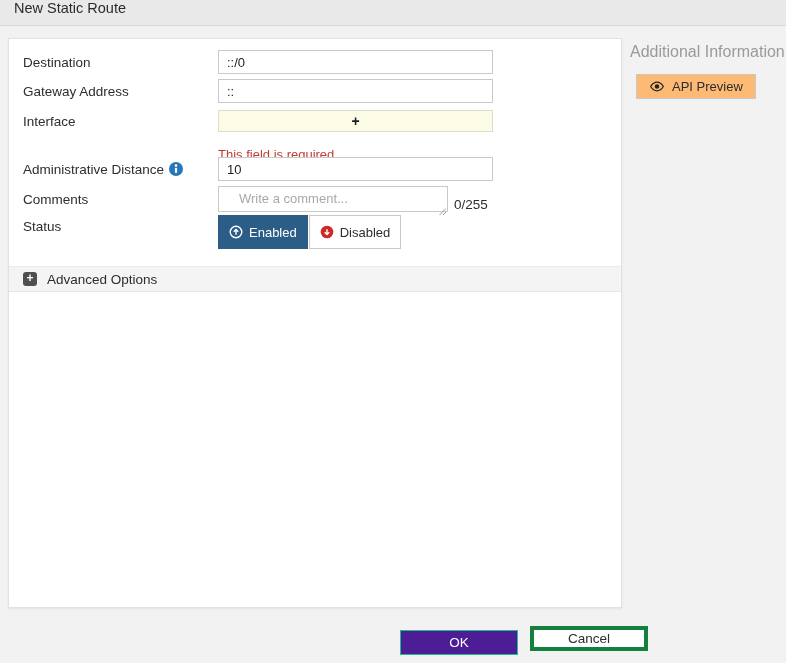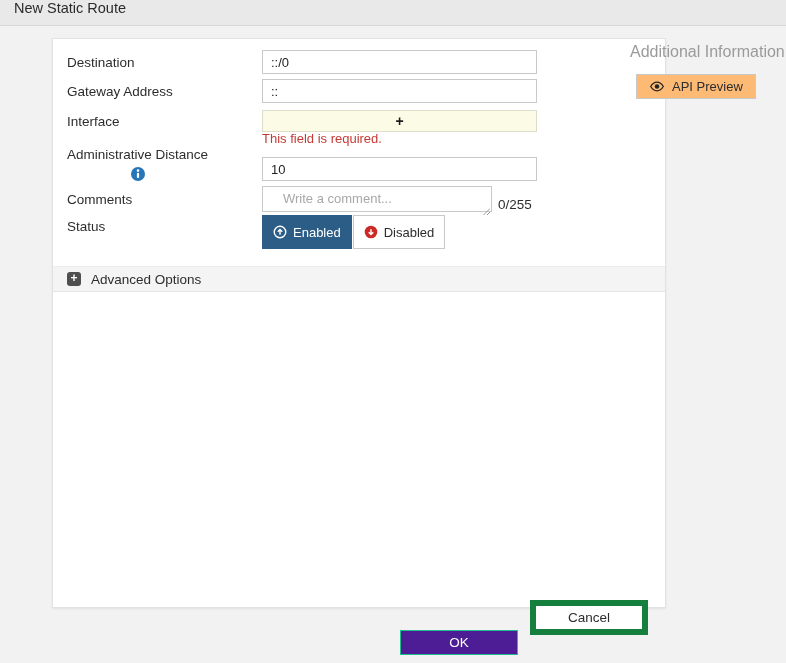--- a/index.html
+++ b/index.html
@@ -16,41 +16,40 @@
     position: absolute; left: 0; top: 0; width: 786px; height: 26px;
     background: #e9e9e9; border-bottom: 1px solid #d8d8d8;
     display: flex; align-items: flex-start; padding-left: 14px;
   }
   .titlebar-text { font-size: 14.5px; color: #2b2b2b; }
   
   .panel {
     position: absolute; left: 8px; top: 38px; width: 614px; height: 570px;
     background: #ffffff; border: 1px solid #e2e2e2;
     box-shadow: 0 1px 2px rgba(0,0,0,0.07);
-    margin-left: 44px;
   }
   .field-label {
     position: absolute; left: 14px; font-size: 13.5px; color: #2d2d2d;
     display: flex; align-items: center; gap: 5px;
   }
   .txt-input {
     position: absolute; left: 209px; width: 275px; height: 24px;
     border: 1px solid #c9c9c9; background: #fff;
     font-family: "Liberation Sans", sans-serif; font-size: 13px; color: #222;
     padding: 0 8px; outline: none;
   }
   .interface-add {
     position: absolute; left: 209px; top: 71px; width: 275px; height: 22px;
     background: #fbfbe6; border: 1px solid #ddddc9;
     display: flex; align-items: center; justify-content: center;
     cursor: pointer;
   }
   .interface-add .plus-glyph { font-size: 14px; font-weight: bold; color: #1a1a1a; line-height: 1; }
   .error-text {
-    position: absolute; left: 209px; top: 92px;
+    position: absolute; left: 209px; top: 108px;
     font-size: 13px; color: #c53a35;
   }
   .info-badge { display: inline-flex; width: 14px; height: 14px; }
   .comments-wrap { position: absolute; left: 209px; top: 147px; width: 230px; height: 26px; }
   .comments-area {
     width: 230px; height: 26px; resize: none;
     border: 1px solid #c9c9c9; background: #fff;
     font-family: "Liberation Sans", sans-serif; font-size: 13px; color: #222;
     padding: 4px 8px 0 20px; outline: none;
   }
@@ -90,22 +89,22 @@
     font-size: 13px; color: #2d2d2d; cursor: pointer;
     font-family: "Liberation Sans", sans-serif;
   }
   
   .ok-btn {
     position: absolute; left: 400px; top: 630px; width: 118px; height: 25px;
     background: #4c1d95; border: 1px solid #1fbc8f; color: #ffffff;
     font-size: 13.5px; cursor: pointer; font-family: "Liberation Sans", sans-serif;
   }
   .cancel-btn {
-    position: absolute; left: 530px; top: 600px; width: 118px; height: 35px;
-    background: #ffffff; border: 6px solid #15803d; color: #2d2d2d;
+    position: absolute; left: 530px; top: 626px; width: 118px; height: 25px;
+    background: #ffffff; border: 4px solid #15803d; color: #2d2d2d;
     font-size: 13.5px; cursor: pointer; font-family: "Liberation Sans", sans-serif;
   }
 </style>
 </head>
 <body>
 
 <div class="titlebar">
   <span class="titlebar-text">New Static Route</span>
 </div>
 
@@ -116,21 +115,21 @@
 
   <span class="field-label" style="top:40px; height:24px;">Gateway Address</span>
   <input class="txt-input" style="top: 40px;" type="text" value="::">
 
   <span class="field-label" style="top:71px; height:22px;">Interface</span>
   <div class="interface-add">
     <span class="plus-glyph">+</span>
   </div>
   <div class="error-text">This field is required.</div>
 
-  <span class="field-label" style="top:108px; height:24px;flex-direction:column;">
+  <span class="field-label" style="top:118px; height:24px;">
     <span>Administrative Distance</span>
     <span class="info-badge">
       <svg width="14" height="14" viewBox="0 0 14 14">
         <circle cx="7" cy="7" r="7" fill="#2777b8"></circle>
         <circle cx="7" cy="3.6" r="1.3" fill="#ffffff"></circle>
         <rect x="5.9" y="5.8" width="2.2" height="5.2" rx="1" fill="#ffffff"></rect>
       </svg>
     </span>
   </span>
   <input class="txt-input" style="top: 118px;" type="text" value="10">

